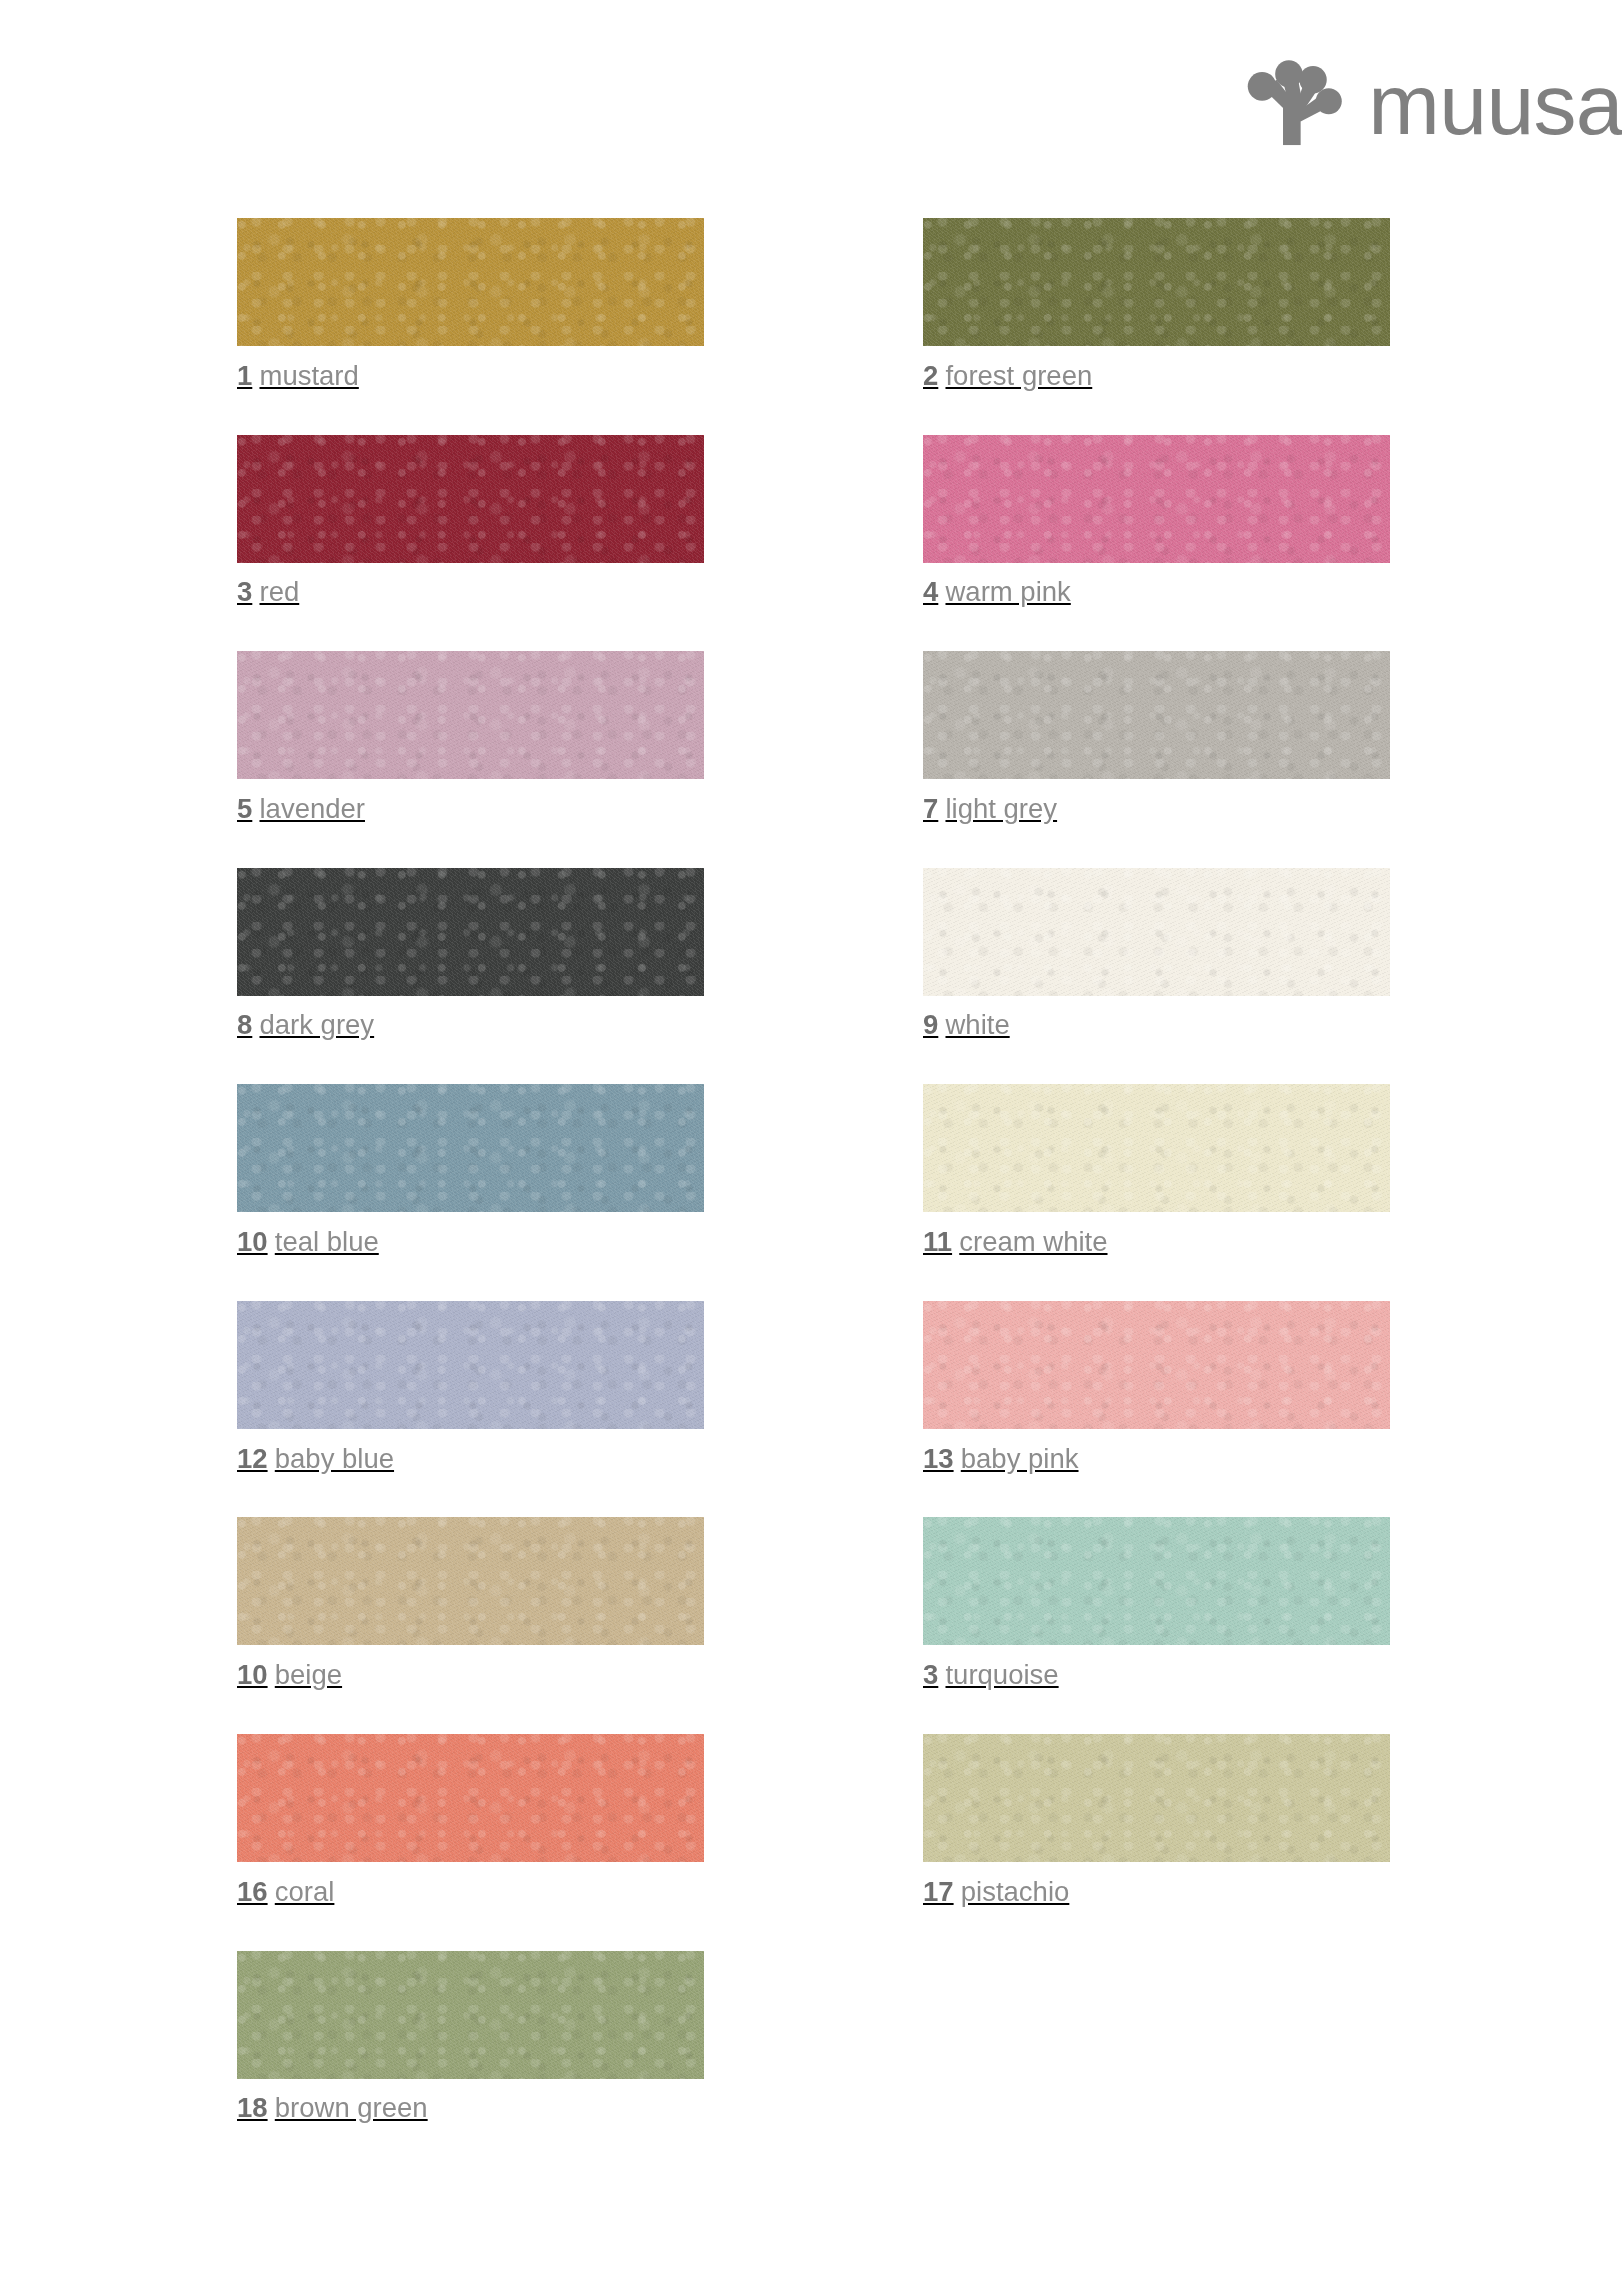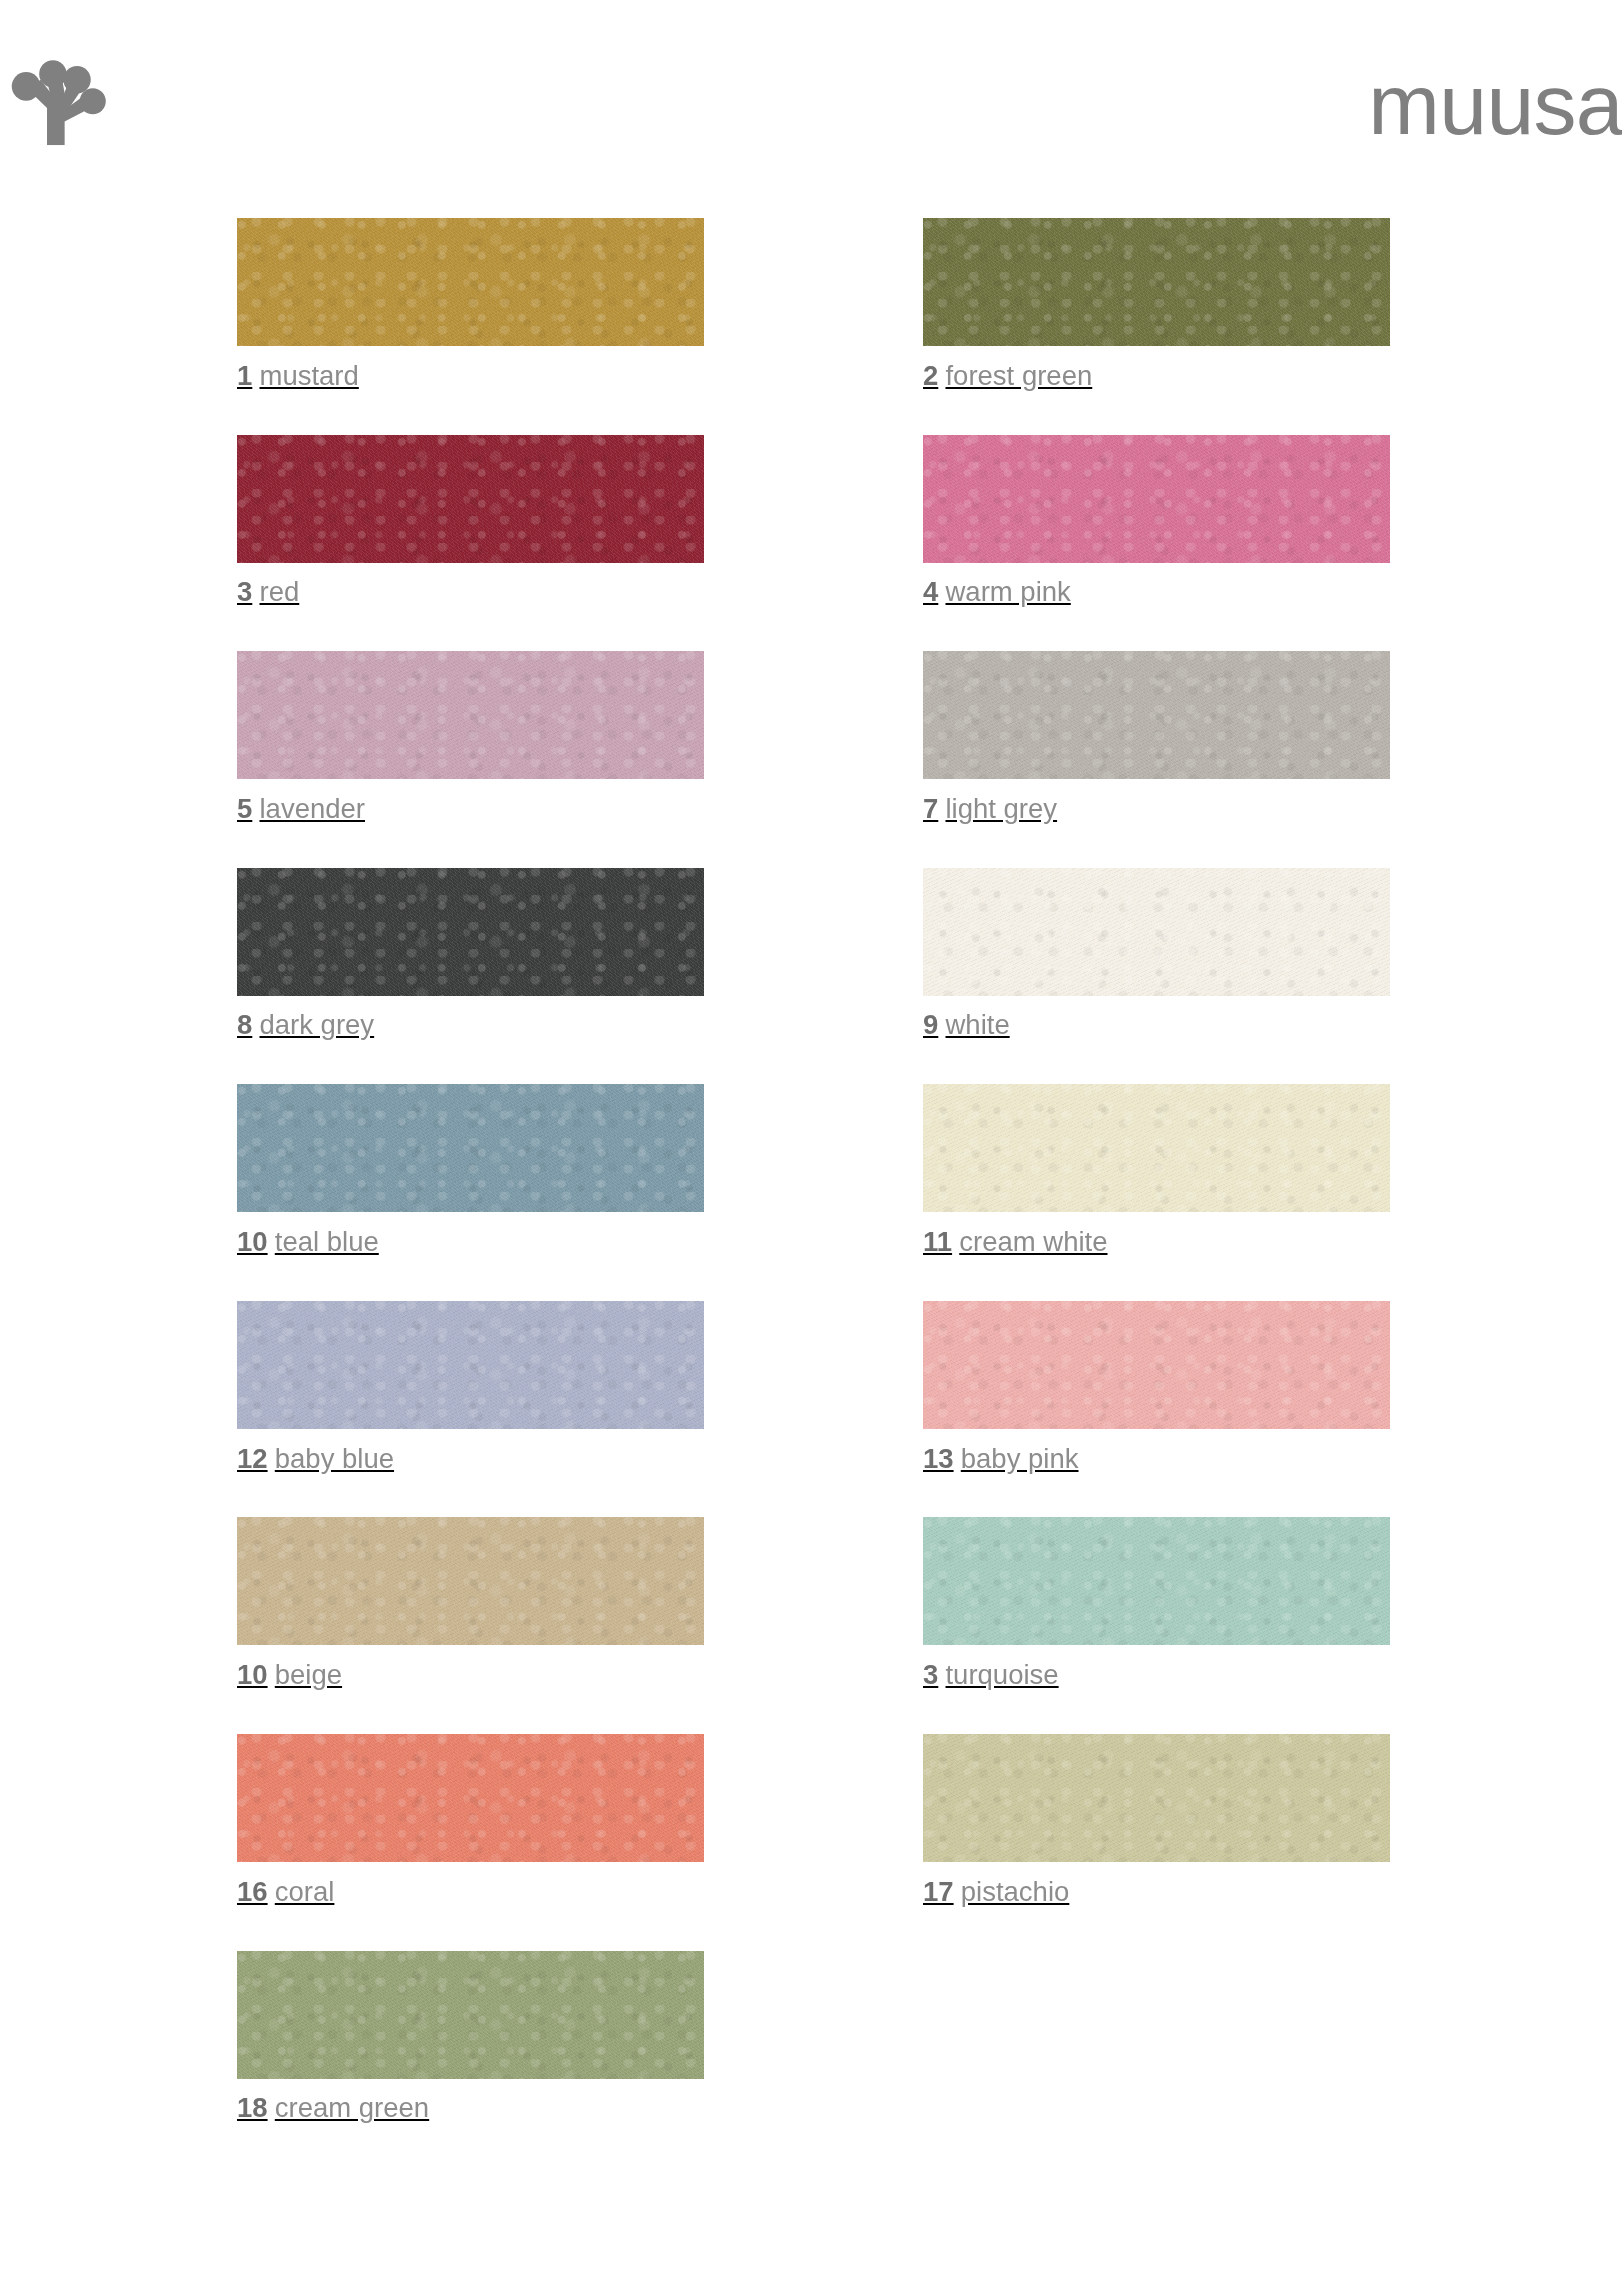--- a/index.html
+++ b/index.html
@@ -25,21 +25,21 @@
 
   
   .brand {
     position: absolute;
     top: 38px;
     left: 0;
     width: 1623px;
     height: 124px;
     display: flex;
     align-items: center;
-    justify-content: space-between;
+    justify-content: flex-end;
     gap: 21px;
   }
   .brand-mark {
     width: 111px;
     height: 98px;
     display: block;
     flex: none;
   }
   .brand-name {
     font-size: 86px;
@@ -255,19 +255,19 @@
     <div class="cell">
       <div class="swatch" style="background-color: rgb(203, 199, 158);"></div>
       <div class="caption">
         <span class="num">17</span><span class="name">pistachio</span>
       </div>
     </div>
 
     <div class="cell">
       <div class="swatch" style="background-color: rgb(150, 163, 118);"></div>
       <div class="caption">
-        <span class="num">18</span><span class="name">cream green</span>
+        <span class="num">18</span><span class="name">brown green</span>
       </div>
     </div>
 
   </div>
 </div>
 
 
 </body></html>

